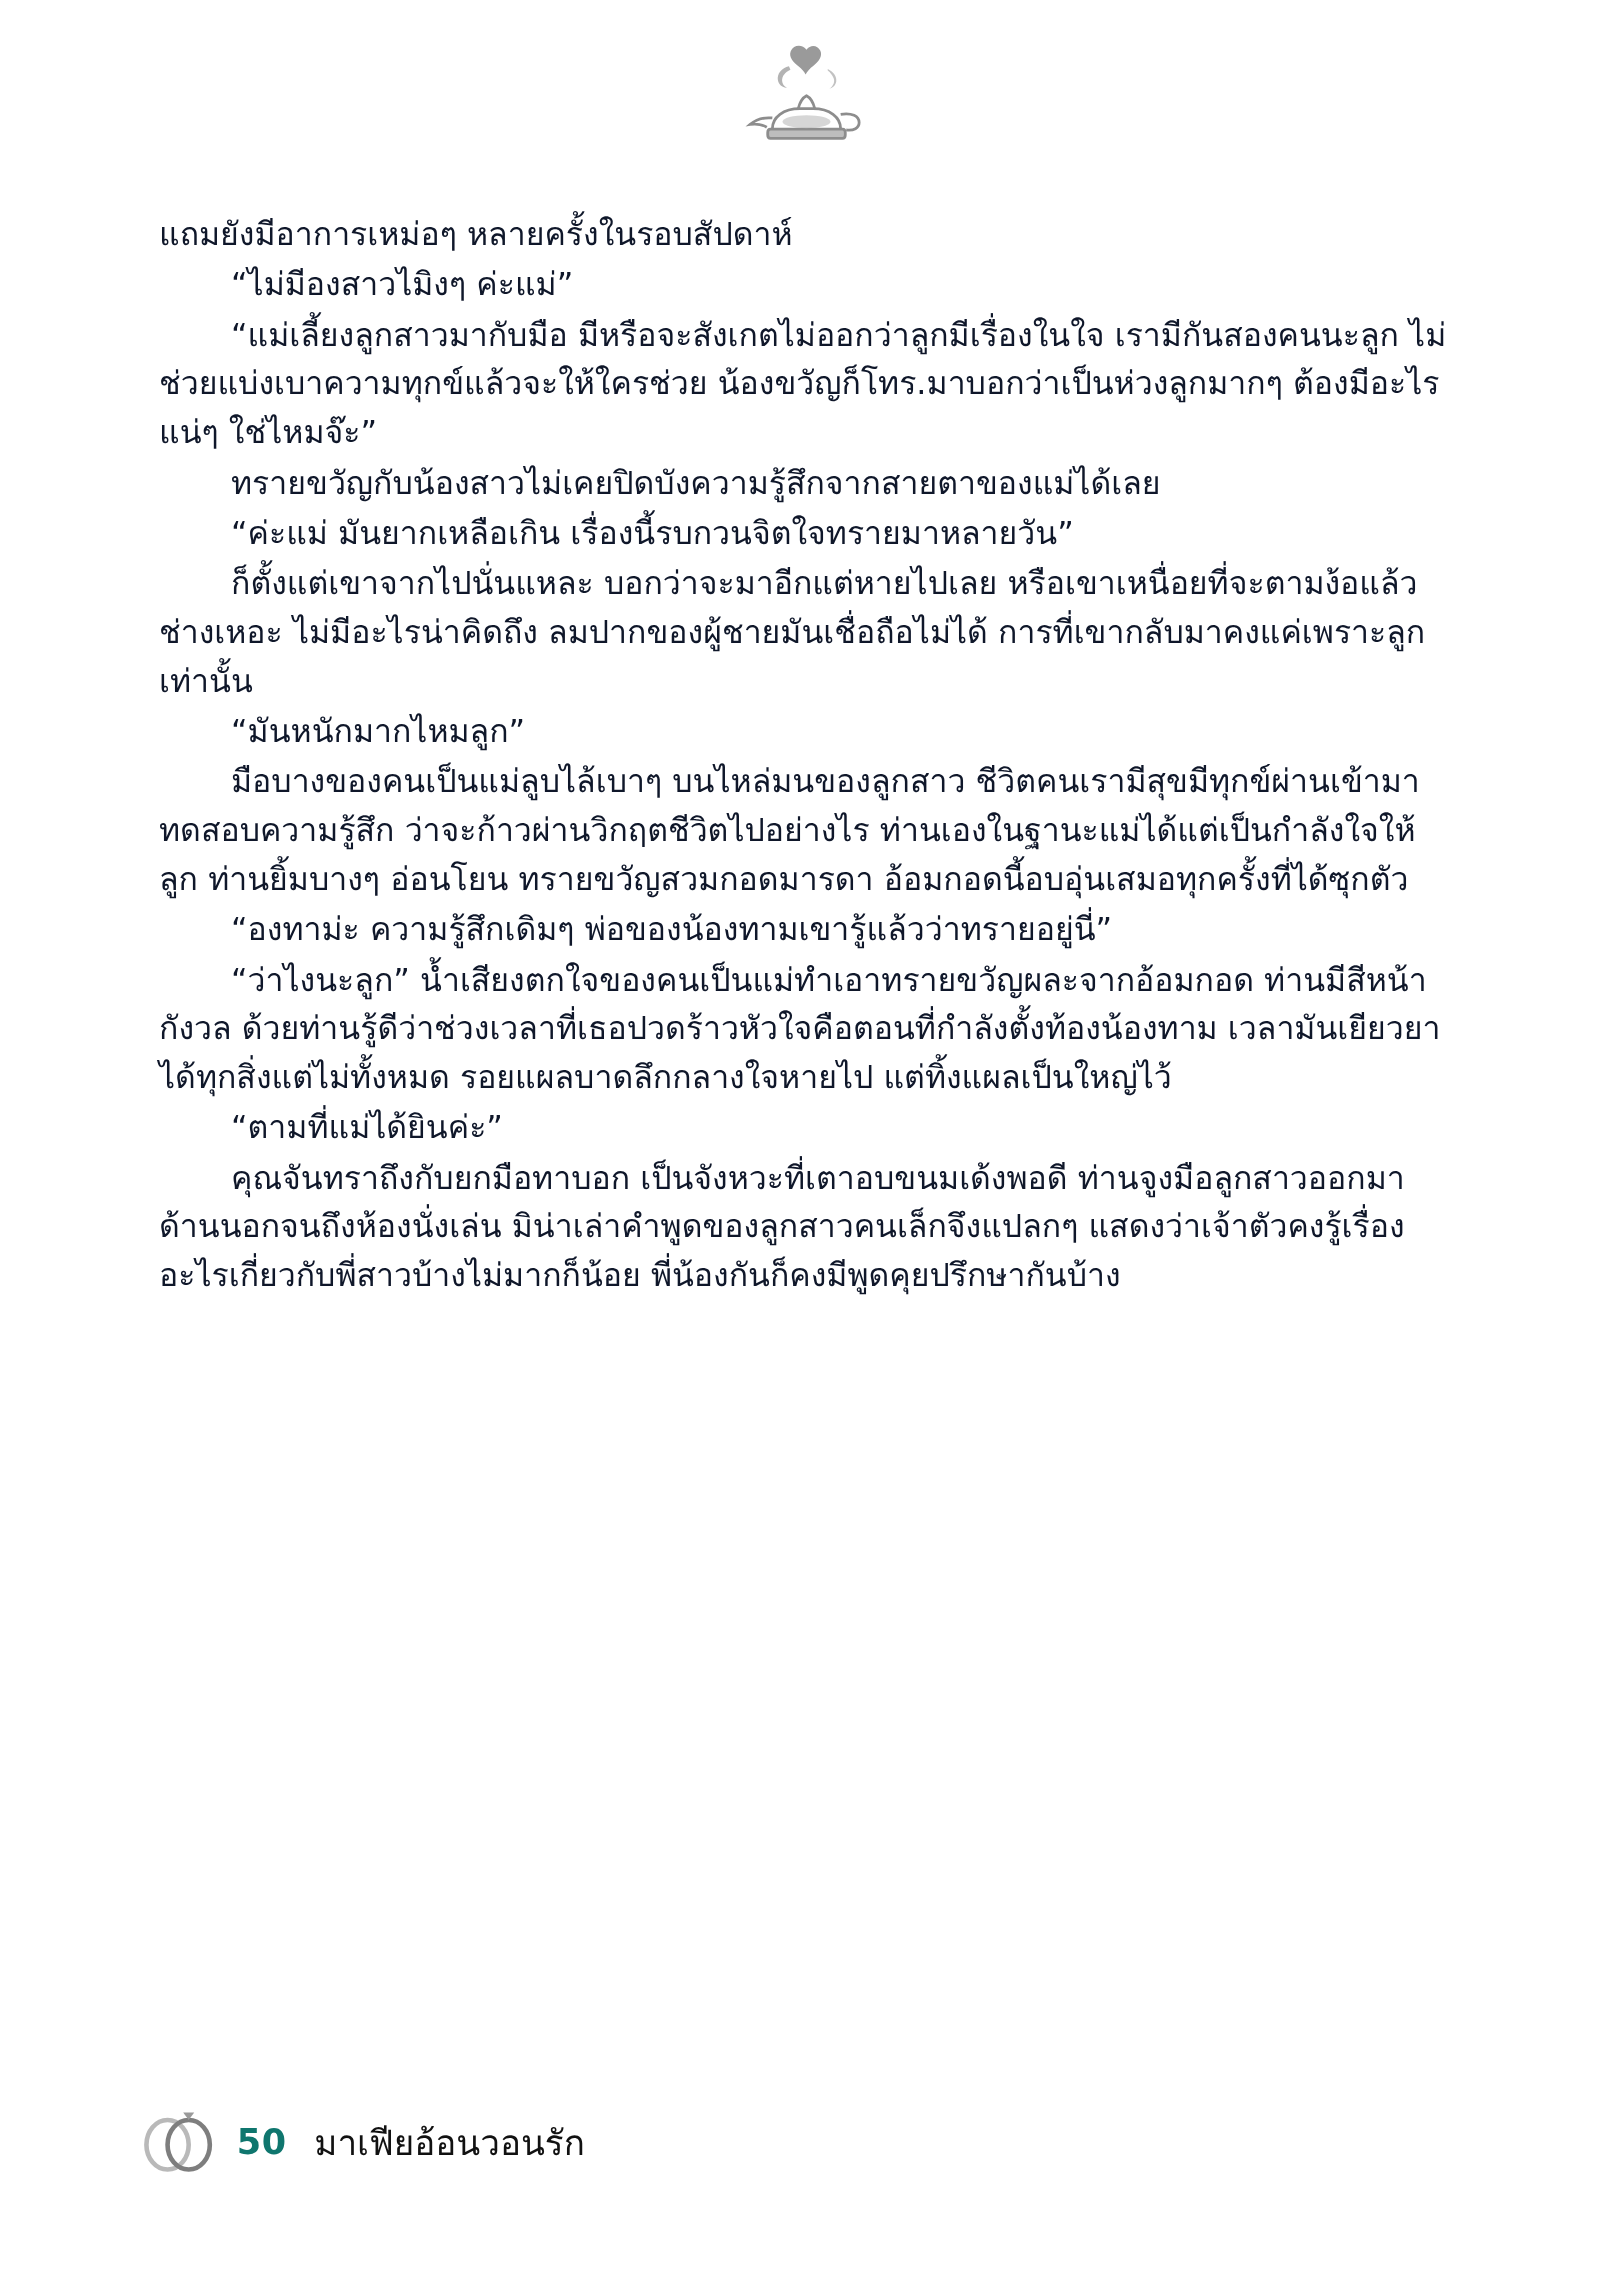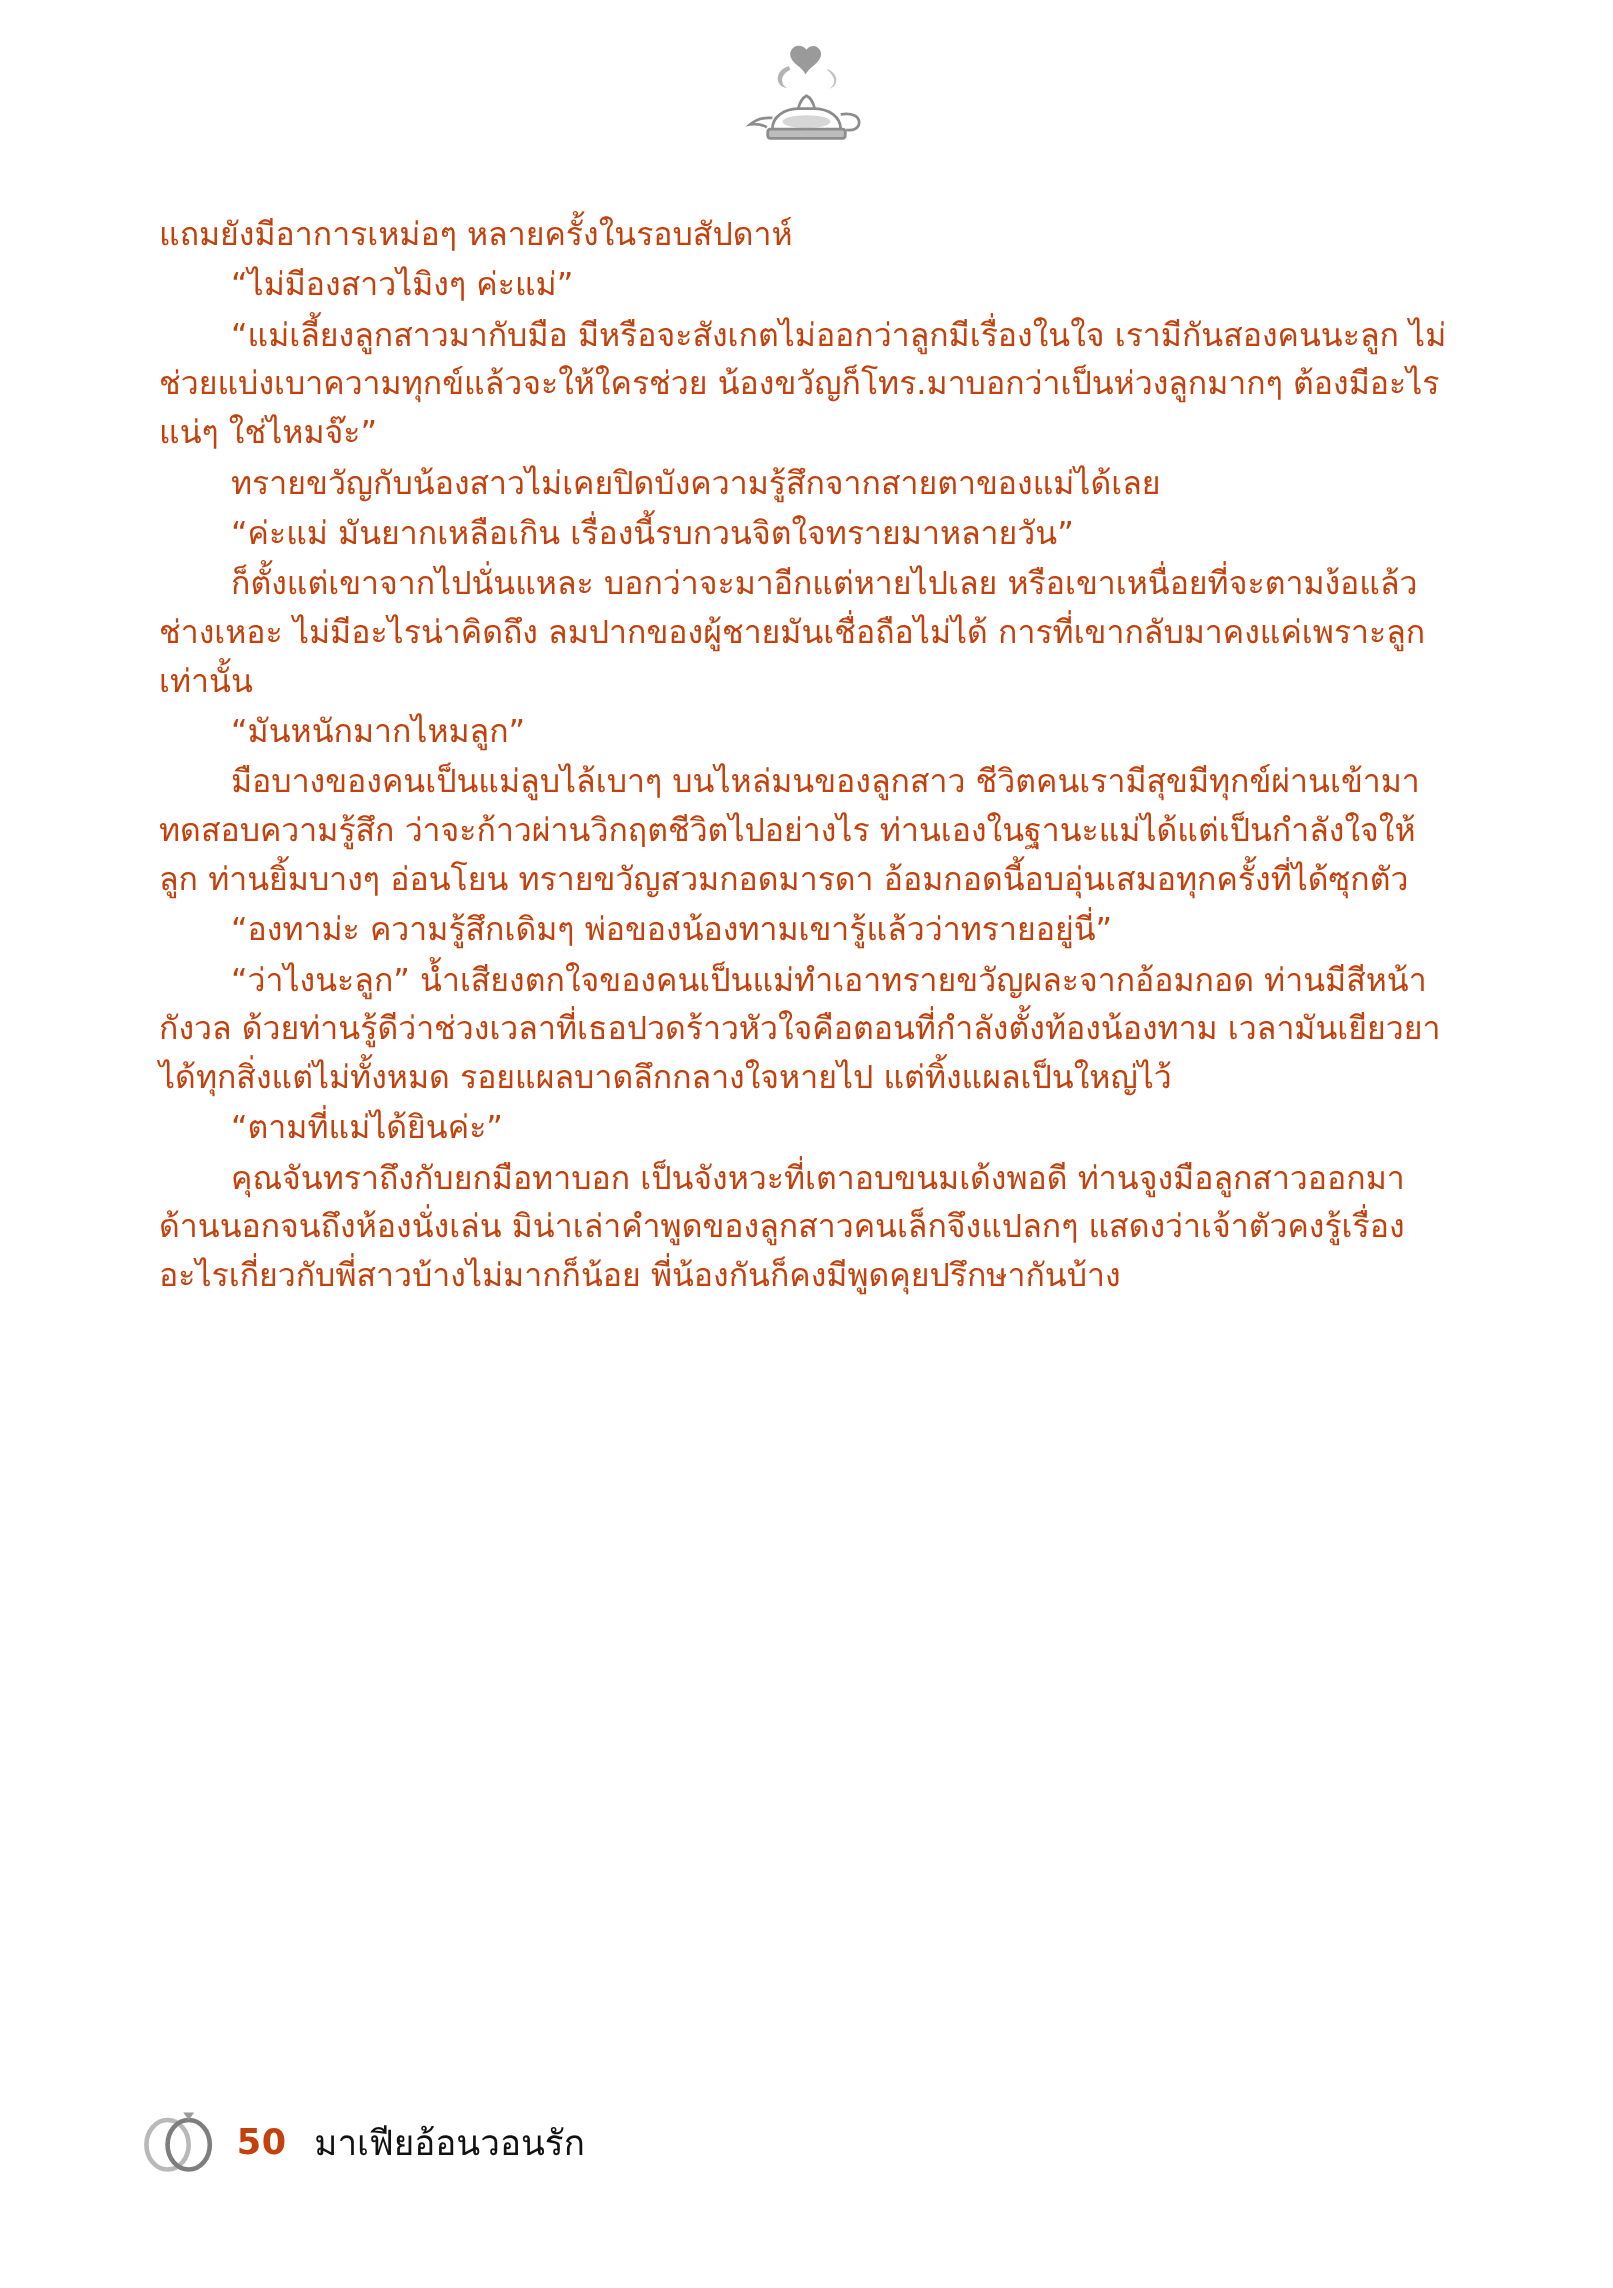--- a/index.html
+++ b/index.html
@@ -38,21 +38,21 @@
   
   .content {
     position: absolute;
     top: 210px;
     left: 159px;
     width: 1292px;
   }
   .para {
     font-size: 32px;
     line-height: 1.52;
-    color: #c2410c;
+    color: #0f172a;
     margin: 0 0 1.8px 0;
     text-align: left;
     word-break: break-word;
   }
   .para.indent {
     text-indent: 72px;
   }
 
   
   .footer {
@@ -60,21 +60,21 @@
     left: 137px;
     bottom: 113px;
     display: flex;
     align-items: center;
     gap: 14.8px;
   }
   .rings-svg { display: block; }
   .page-number {
     font-size: 35px;
     font-weight: bold;
-    color: #c2410c;
+    color: #0f766e;
     letter-spacing: 0.5px;
   }
   .book-title {
     font-size: 35px;
     font-weight: normal;
     color: #111111;
     margin-left: 13px;
   }
 </style>
 </head>

